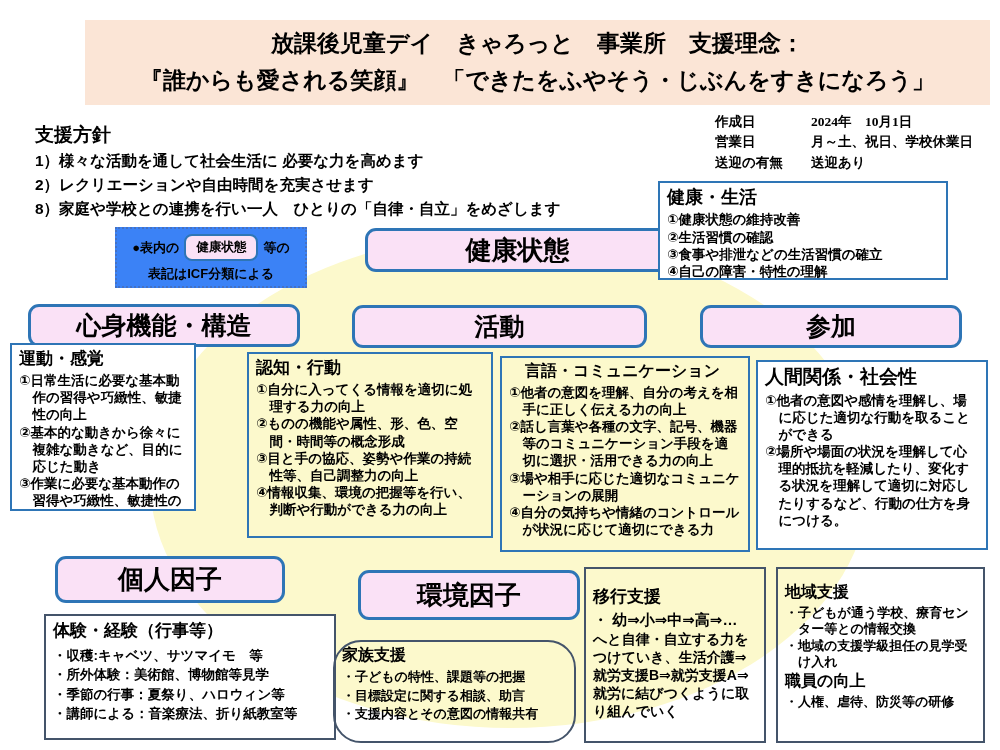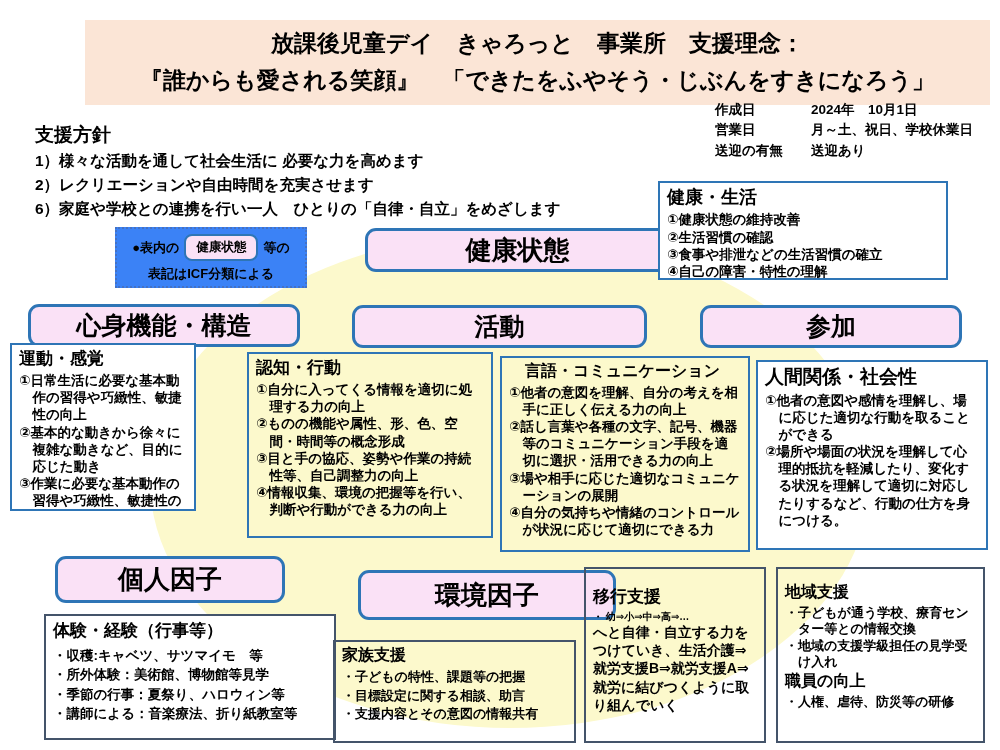--- a/index.html
+++ b/index.html
@@ -34,24 +34,24 @@
 
   <div class="abs banner" style="left:85px;top:20px;width:905px;height:85px;">
     <div>放課後児童デイ　きゃろっと　事業所　支援理念：</div>
     <div>『誰からも愛される笑顔』　「できたをふやそう・じぶんをすきになろう」</div>
   </div>
 
   <div class="abs" style="left:35px;top:122px;width:660px;">
     <div class="policy-title">支援方針</div>
     <div class="policy-item">1）様々な活動を通して社会生活に 必要な力を高めます</div>
     <div class="policy-item">2）レクリエーションや自由時間を充実させます</div>
-    <div class="policy-item">6）家庭や学校との連携を行い一人　ひとりの「自律・自立」をめざします</div>
+    <div class="policy-item">8）家庭や学校との連携を行い一人　ひとりの「自律・自立」をめざします</div>
   </div>
 
-  <div class="abs" style="left:715px;top:100px;width:275px;">
+  <div class="abs" style="left:715px;top:112px;width:275px;font-family:Liberation Serif, serif;">
     <div class="meta-row">
       <span class="meta-label">作成日</span>
       <span>2024年　10月1日</span>
     </div>
     <div class="meta-row">
       <span class="meta-label">営業日</span>
       <span>月～土、祝日、学校休業日</span>
     </div>
     <div class="meta-row">
       <span class="meta-label">送迎の有無</span>
@@ -106,40 +106,40 @@
     <div class="it">④自分の気持ちや情緒のコントロールが状況に応じて適切にできる力</div>
   </div>
 
   <div class="abs box white" style="left:756px;top:360px;width:232px;height:190px;">
     <div class="bt" style="font-size:19px;">人間関係・社会性</div>
     <div class="it">①他者の意図や感情を理解し、場に応じた適切な行動を取ることができる</div>
     <div class="it">②場所や場面の状況を理解して心理的抵抗を軽減したり、変化する状況を理解して適切に対応したりするなど、行動の仕方を身につける。</div>
   </div>
 
   <div class="abs pill" style="left:55px;top:556px;width:230px;height:47px;font-size:26px;">個人因子</div>
-  <div class="abs pill" style="left:358px;top:570px;width:258px;height:50px;font-size:26px;">環境因子</div>
+  <div class="abs pill" style="left:358px;top:570px;width:222px;height:50px;font-size:26px;">環境因子</div>
 
   <div class="abs box slate white" style="left:44px;top:614px;width:292px;height:126px;">
     <div class="bt sp">体験・経験（行事等）</div>
     <div class="it sp">・収穫:キャベツ、サツマイモ　等</div>
     <div class="it sp">・所外体験：美術館、博物館等見学</div>
     <div class="it sp">・季節の行事：夏祭り、ハロウィン等</div>
     <div class="it sp">・講師による：音楽療法、折り紙教室等</div>
   </div>
 
-  <div class="abs box slate" style="left:333px;top:640px;width:243px;height:103px;">
+  <div class="abs box slate" style="left:333px;top:640px;width:243px;height:103px;border-radius:28px;">
     <div class="bt" style="font-size:16px;">家族支援</div>
     <div class="it sp" style="font-size:13px;">・子どもの特性、課題等の把握</div>
     <div class="it sp" style="font-size:13px;">・目標設定に関する相談、助言</div>
     <div class="it sp" style="font-size:13px;">・支援内容とその意図の情報共有</div>
   </div>
 
   <div class="abs box slate" style="left:584px;top:567px;width:182px;height:176px;">
     <div class="bt" style="margin-top:14px;">移行支援</div>
-    <div class="it-flush" style="font-size:10px;">・ 幼⇒小⇒中⇒高⇒…</div>
+    <div class="it-flush" style="font-size:15px;">・ 幼⇒小⇒中⇒高⇒…</div>
     <div class="it-flush" style="font-size:14px;">へと自律・自立する力をつけていき、生活介護⇒就労支援B⇒就労支援A⇒就労に結びつくように取り組んでいく</div>
   </div>
 
   <div class="abs box slate" style="left:776px;top:567px;width:209px;height:176px;">
     <div class="bt" style="font-size:16px;margin-top:10px;">地域支援</div>
     <div class="it" style="font-size:13px;">・子どもが通う学校、療育センター等との情報交換</div>
     <div class="it" style="font-size:13px;">・地域の支援学級担任の見学受け入れ</div>
     <div class="bt" style="font-size:16px;">職員の向上</div>
     <div class="it" style="font-size:13px;">・人権、虐待、防災等の研修</div>
   </div>

